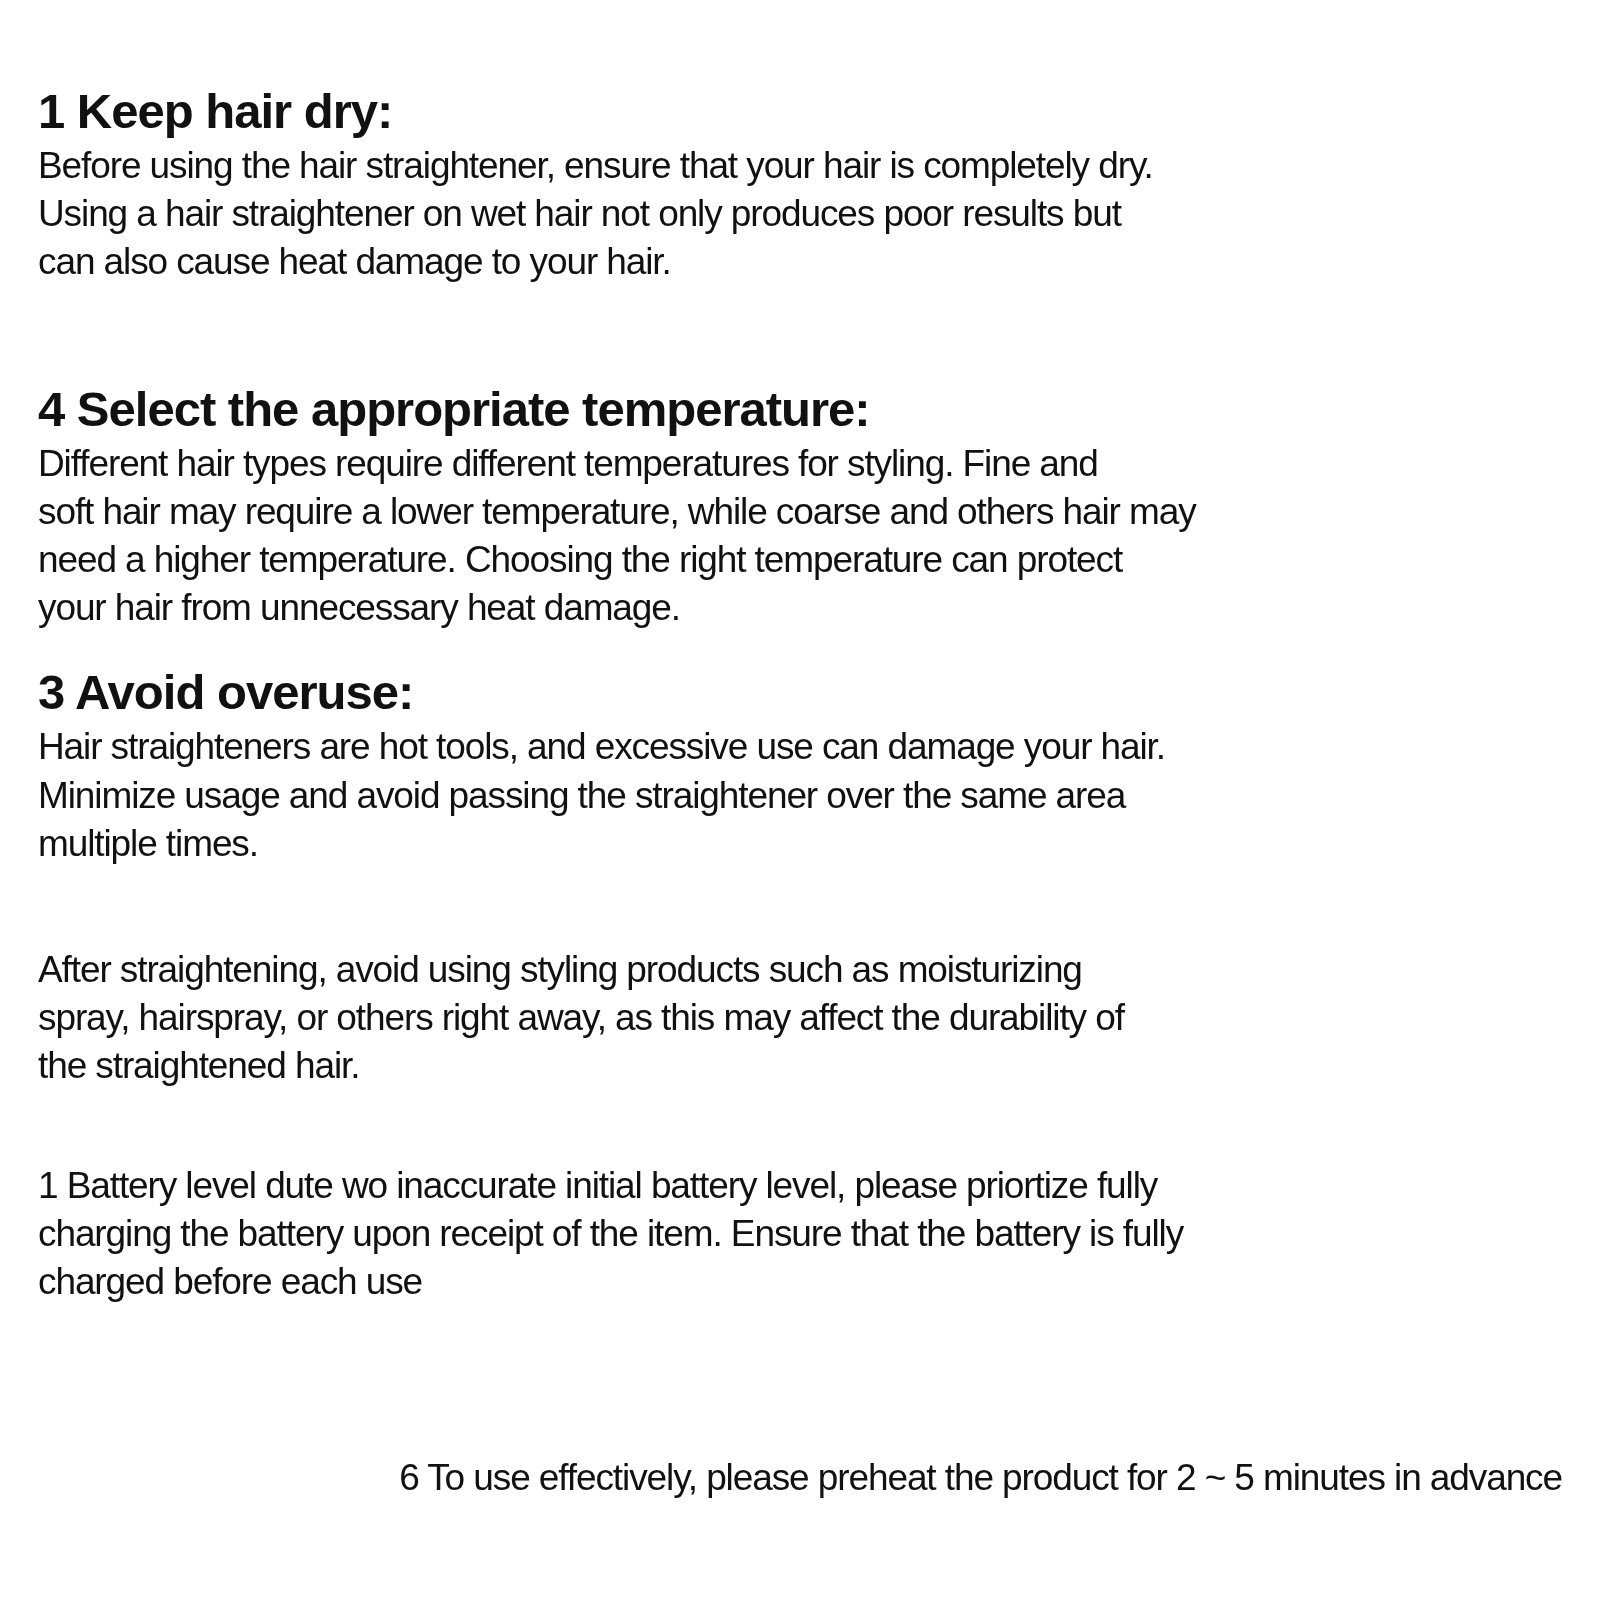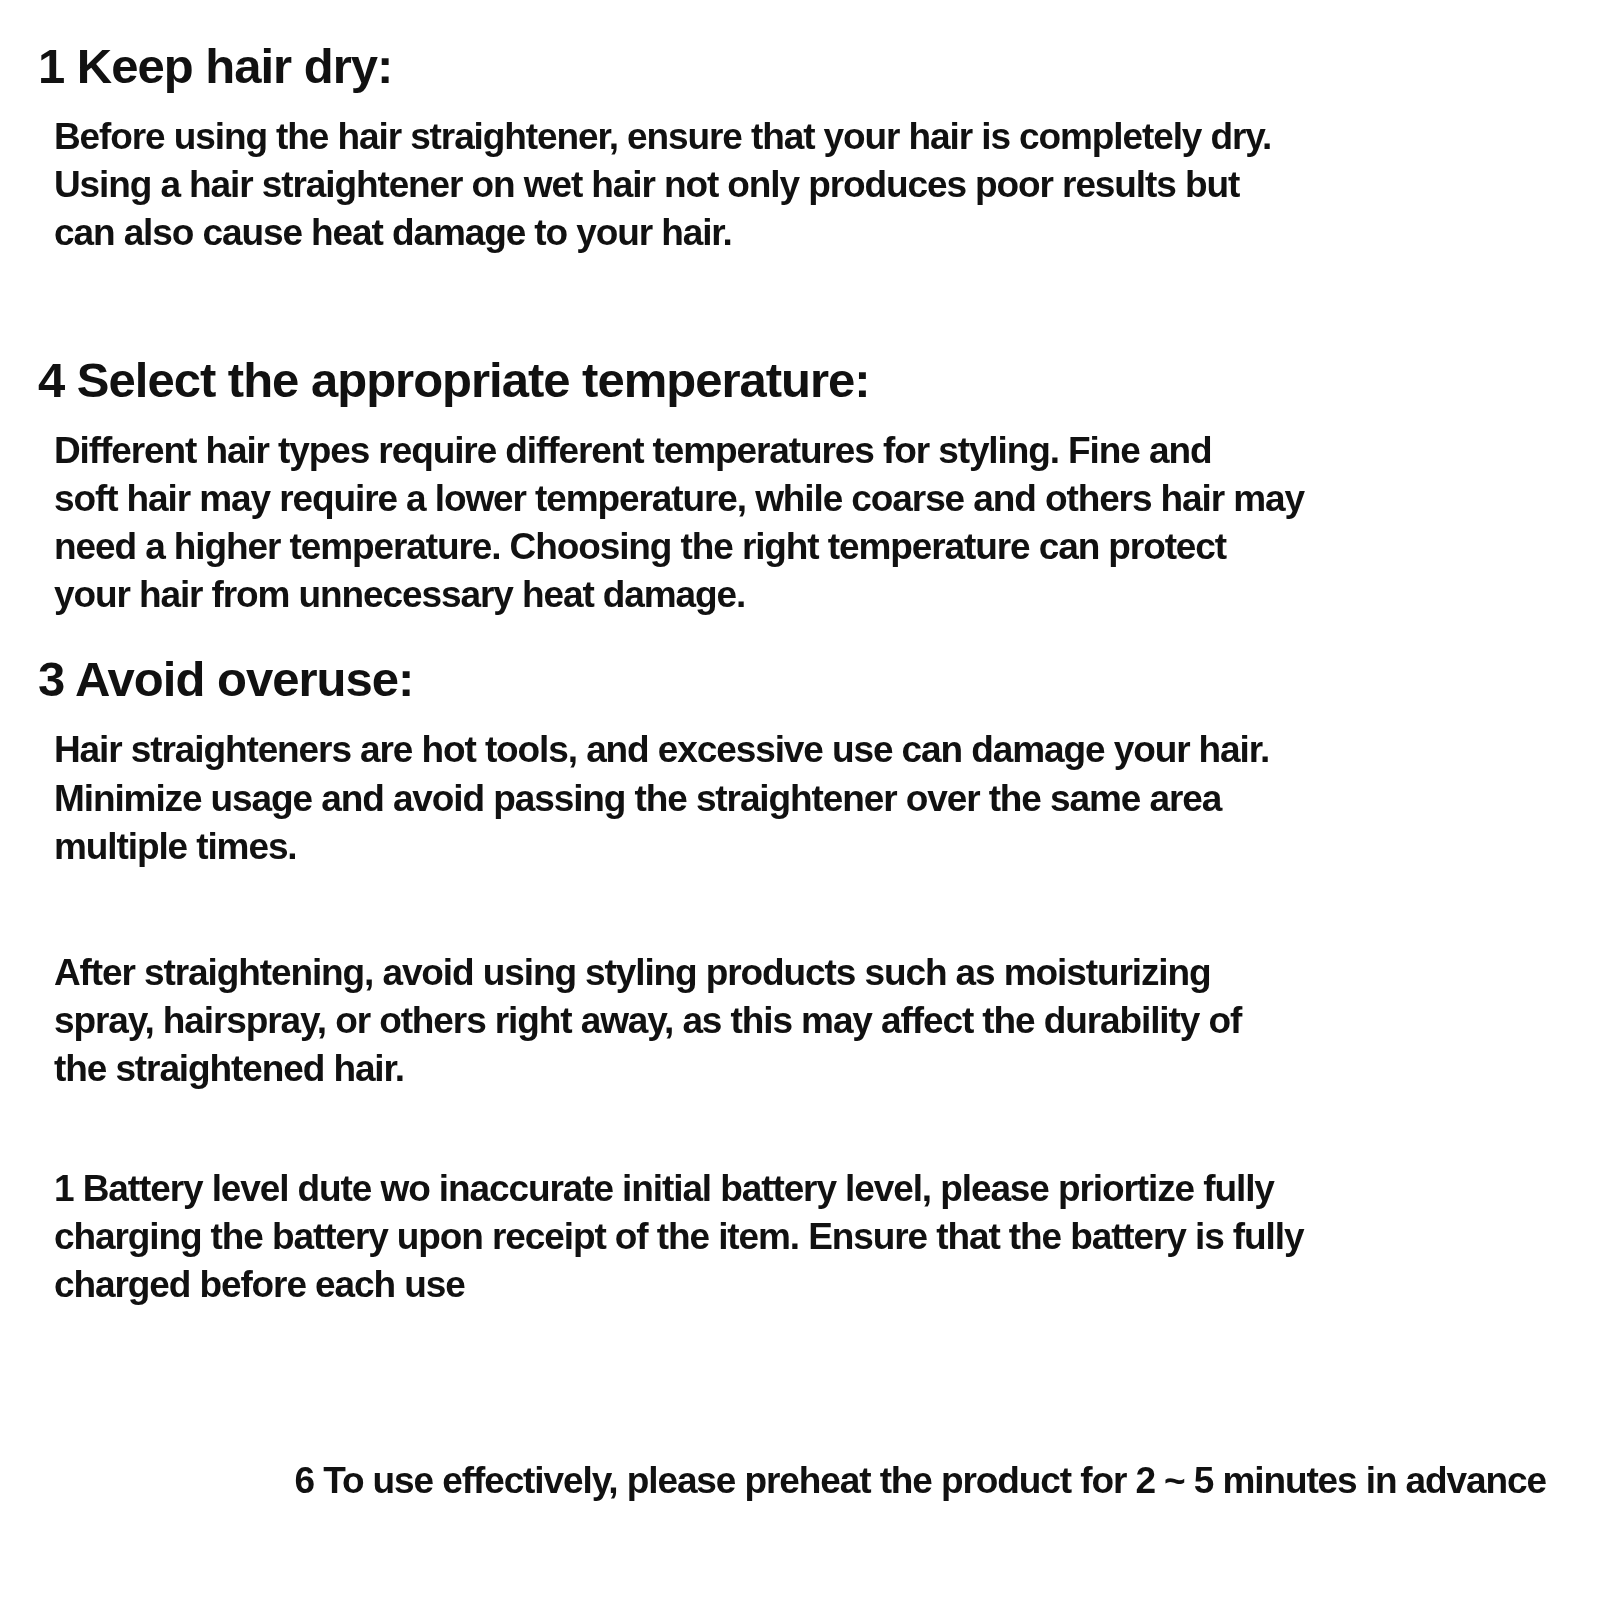--- a/index.html
+++ b/index.html
@@ -7,38 +7,38 @@
     padding: 0;
     background: #ffffff;
   }
   .page {
     position: relative;
     width: 1600px;
     height: 1600px;
     background: #ffffff;
     overflow: hidden;
     box-sizing: border-box;
-    padding: 36px 38px 0 38px;
+    padding: 81px 38px 0 38px;
     font-family: "Liberation Sans", "DejaVu Sans", sans-serif;
     color: #111111;
   }
   .section { margin: 0; }
   .section h2 {
     margin: 0;
     font-size: 49px;
     line-height: 1.25;
     font-weight: 700;
     letter-spacing: -1px;
     color: #111111;
   }
   .section p {
-    margin: 16px;
+    margin: 0;
     font-size: 37px;
     line-height: 1.3;
-    font-weight: 700;
+    font-weight: 400;
     letter-spacing: -1.1px;
     white-space: pre;
     color: #111111;
   }
   .sec-2 { margin-top: 92px; }
   .sec-3 { margin-top: 30px; }
   .sec-4 { margin-top: 78px; }
   .sec-5 { margin-top: 72px; }
   .sec-6 { margin-top: 148px; text-align: right; }
 </style>

